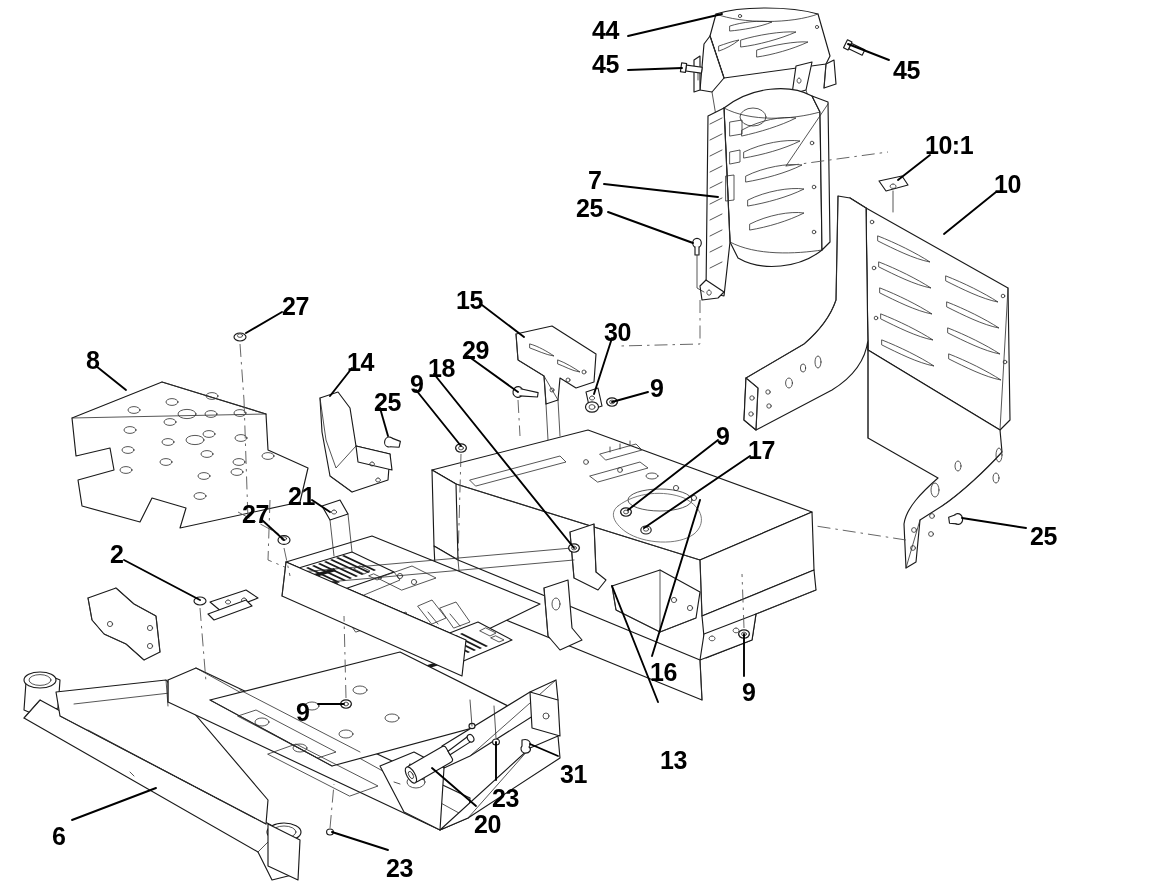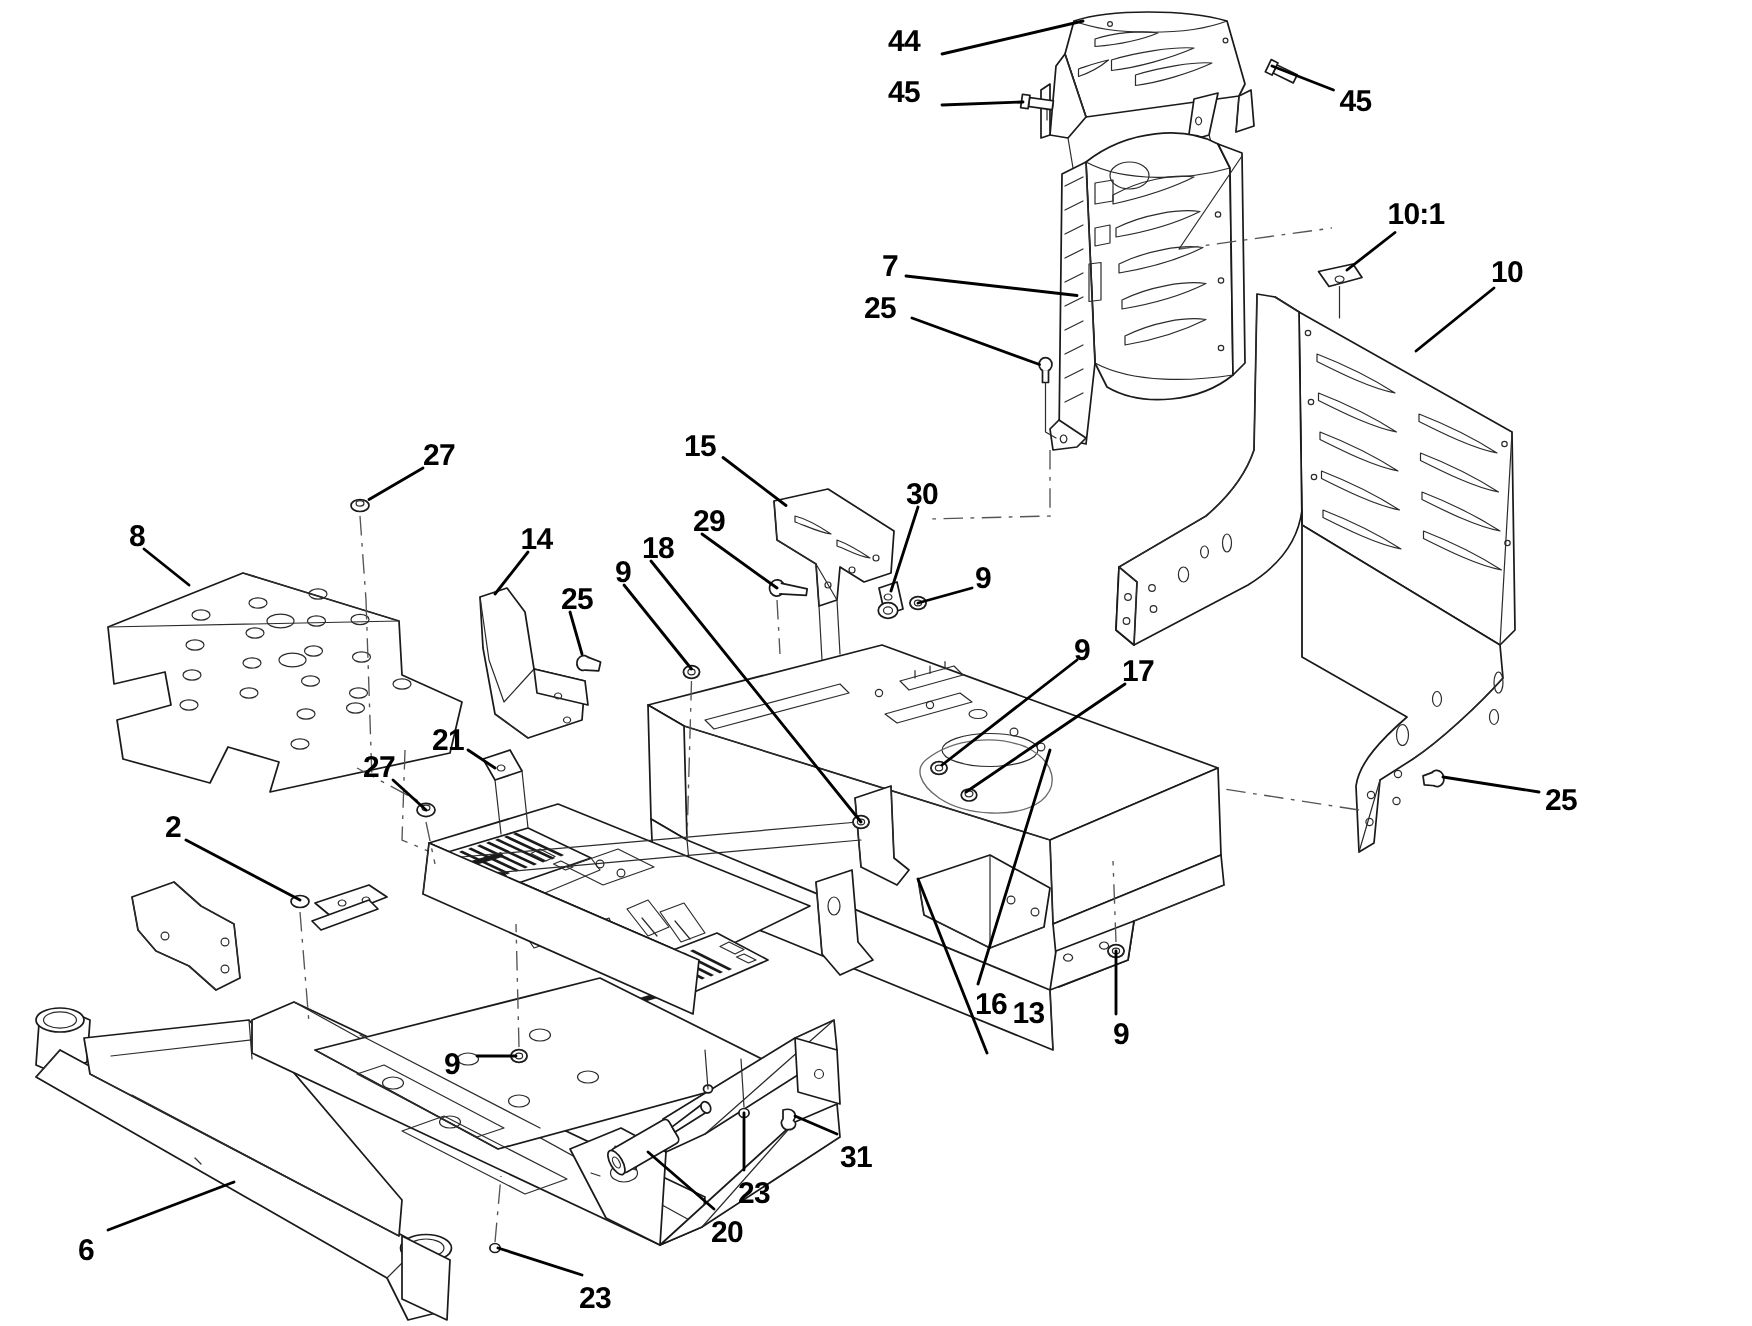--- a/index.html
+++ b/index.html
@@ -17,21 +17,21 @@
   }
   #art {
     position: absolute;
     left: 0; top: 0;
     width: 1168px;
     height: 884px;
   }
   .callout {
     position: absolute;
     font-family: "Liberation Sans", sans-serif;
-    font-size: 20px;
+    font-size: 25px;
     font-weight: bold;
     color: #000000;
     line-height: 1;
     white-space: nowrap;
     letter-spacing: -0.5px;
   }
 </style>
 </head>
 <body>
 
@@ -568,21 +568,21 @@
       <div class="callout" style="left: 410px; top: 372px;">9</div>
       <div class="callout" style="left: 374px; top: 390px;">25</div>
       <div class="callout" style="left: 650px; top: 376px;">9</div>
       <div class="callout" style="left: 716px; top: 424px;">9</div>
       <div class="callout" style="left: 748px; top: 438px;">17</div>
       <div class="callout" style="left: 288px; top: 484px;">21</div>
       <div class="callout" style="left: 242px; top: 502px;">27</div>
       <div class="callout" style="left: 110px; top: 542px;">2</div>
       <div class="callout" style="left: 1030px; top: 524px;">25</div>
       <div class="callout" style="left: 650px; top: 660px; text-align: right;">16</div>
-      <div class="callout" style="left: 660px; top: 666px; margin-left: 15px;">13</div>
+      <div class="callout" style="left: 660px; top: 748px;">13</div>
       <div class="callout" style="left: 742px; top: 680px;">9</div>
       <div class="callout" style="left: 296px; top: 700px;">9</div>
       <div class="callout" style="left: 52px; top: 824px;">6</div>
       <div class="callout" style="left: 474px; top: 812px;">20</div>
       <div class="callout" style="left: 492px; top: 786px;">23</div>
       <div class="callout" style="left: 560px; top: 762px;">31</div>
       <div class="callout" style="left: 386px; top: 856px;">23</div>
     </div>
 
 </div>

